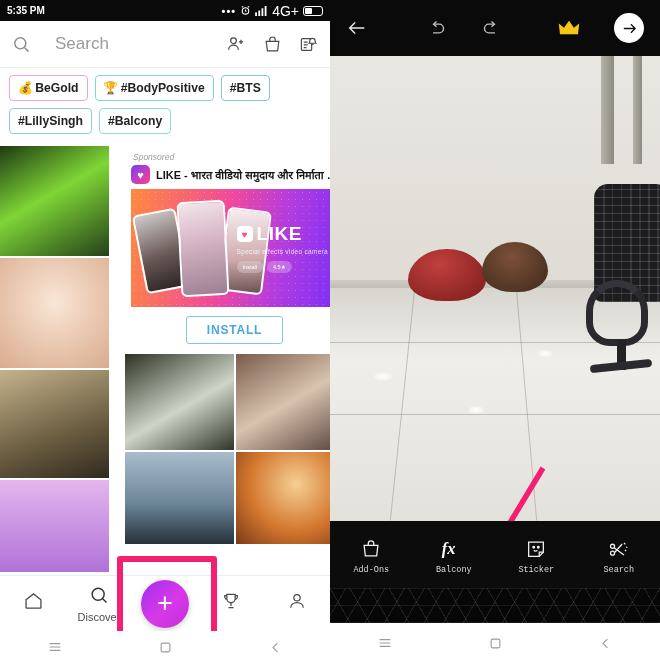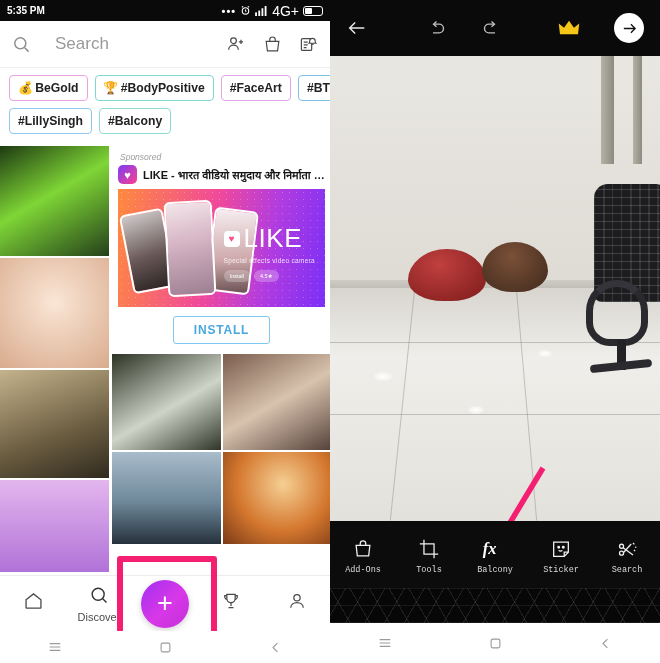--- a/index.html
+++ b/index.html
@@ -41,21 +41,21 @@
 
   .chips-area { padding: 7px 0 5px 0; background: #fff; }
   .chip-row { display: flex; gap: 7px; padding: 0 9px 7px 9px; white-space: nowrap; }
   .chip {
     border: 1.4px solid #ccc; border-radius: 4px;
     padding: 5px 8px; font-size: 12.2px; font-weight: bold; color: #222;
     background: #fff; display: inline-flex; align-items: center; gap: 2px;
     flex: 0 0 auto;
   }
 
-  .grid { display: flex; gap: 3px; padding: 0 0 0 0; }
+  .grid { display: flex; gap: 16px; padding: 0 0 0 0; }
   .col { display: flex; flex-direction: column; gap: 2px; width: 109px; }
   .tile { width: 109px; overflow: hidden; position: relative; }
 
   
   .ad-card { width: 219px; background: #fff; padding: 4px 6px 0 6px; }
   .ad-sponsored { font-size: 8.5px; color: #9b9b9b; font-style: italic; padding: 2px 0 3px 2px; }
   .ad-head { display: flex; align-items: center; gap: 6px; padding-bottom: 5px; }
   .ad-logo {
     width: 19px; height: 19px; border-radius: 5px; flex: 0 0 auto;
     background: linear-gradient(135deg,#7b3df5,#ff3f8e);
@@ -85,21 +85,21 @@
         background: linear-gradient(170deg,#f2e6ea,#d8b7c6 40%,#9c7f92); z-index:3; }
   .p3 { left: 92px; top: 20px; width: 44px; height: 84px; transform: rotate(7deg);
         background: linear-gradient(170deg,#f6eff2,#cfa9ab 60%,#6b5253); }
   .ad-brand { position: absolute; right: 10px; top: 34px; text-align: left; }
   .ad-brand-row { display: flex; align-items: center; gap: 4px; }
   .ad-brand-mark {
     width: 16px; height: 16px; border-radius: 4px; background: #fff;
     display: flex; align-items: center; justify-content: center;
     color: #ff4d8d; font-size: 10px;
   }
-  .ad-brand-name { color: #fff; font-size: 26px; font-weight: normal; letter-spacing: .5px; }
+  .ad-brand-name { color: #fff; font-size: 19px; font-weight: bold; letter-spacing: .5px; }
   .ad-brand-sub { color: rgba(255,255,255,.82); font-size: 6.5px; margin-top: 3px; letter-spacing: .3px;}
   .ad-pills { display: flex; gap: 4px; margin-top: 6px; }
   .ad-pill {
     background: rgba(255,255,255,.25); border-radius: 8px;
     color: #fff; font-size: 5.5px; padding: 3px 6px;
   }
   .ad-install-wrap { display: flex; justify-content: center; padding: 9px 0 8px 0; background: #fff; }
   .ad-install {
     border: 1.4px solid #7ec8ef; color: #49a8e0; background: #fff;
     font-size: 12px; font-weight: bold; letter-spacing: .8px;
@@ -276,21 +276,20 @@
     <div class="chips-area">
       <div class="chip-row">
         <span class="chip" style="border-color:#e8a6e0">
           <span>💰</span>
             <span>BeGold</span>
         </span>
         <span class="chip" style="border-color:#7fd9d3">
           <span>🏆</span>
             <span>#BodyPositive</span>
         </span>
-        <span class="chip" style="border-color:#e0a8e8">#FaceArt</span>
         <span class="chip" style="border-color:#7fc4e8">#BTS</span>
 
       </div>
       <div class="chip-row">
         <span class="chip" style="border-color:#8fc9ef">#LillySingh</span>
         <span class="chip" style="border-color:#8fdcd6">#Balcony</span>
       </div>
     </div>
 
     <div class="grid">
@@ -481,29 +480,20 @@
         <span>
           <svg width="22" height="22" viewBox="0 0 24 24" fill="none" stroke="#f0f0f0" stroke-width="1.4">
             <path d="M4.5 8h15l-1.3 11.5H5.8z"></path>
               <path d="M9 8V6.2a3 3 0 016 0V8"></path>
           </svg>
         </span>
         <span class="tool-label">Add-Ons</span>
       </div>
       <div class="tool">
         <span>
-          <svg width="22" height="22" viewBox="0 0 24 24" fill="none" stroke="#f0f0f0" stroke-width="1.4">
-            <path d="M6.5 2v15.5H22"></path>
-              <path d="M2 6.5h15.5V22"></path>
-          </svg>
-        </span>
-        <span class="tool-label">Tools</span>
-      </div>
-      <div class="tool">
-        <span>
           <svg width="26" height="22" viewBox="0 0 30 24">
             <text x="1" y="18" font-family="Liberation Serif, serif" font-size="19" font-style="italic" font-weight="bold" fill="#ffffff">fx</text>
           </svg>
         </span>
         <span class="tool-label">Balcony</span>
       </div>
       <div class="tool">
         <span>
           <svg width="22" height="22" viewBox="0 0 24 24" fill="none" stroke="#f0f0f0" stroke-width="1.4">
             <path d="M4 4.5h16v11l-4.5 4.5H4z"></path>

